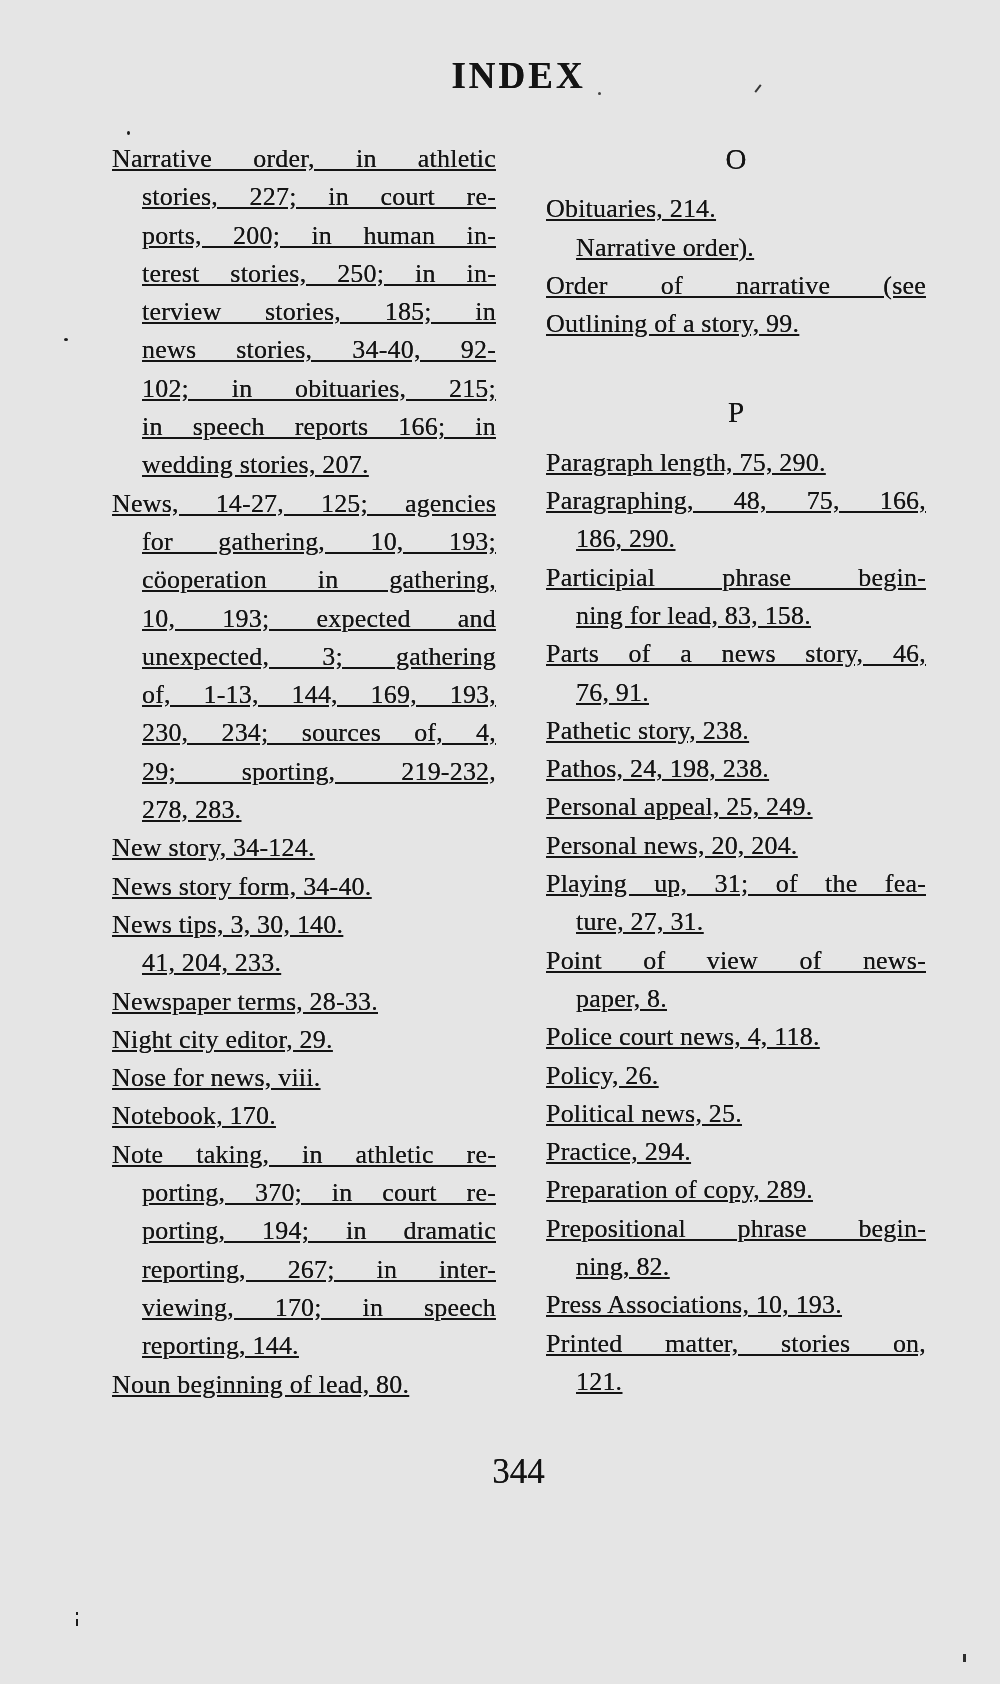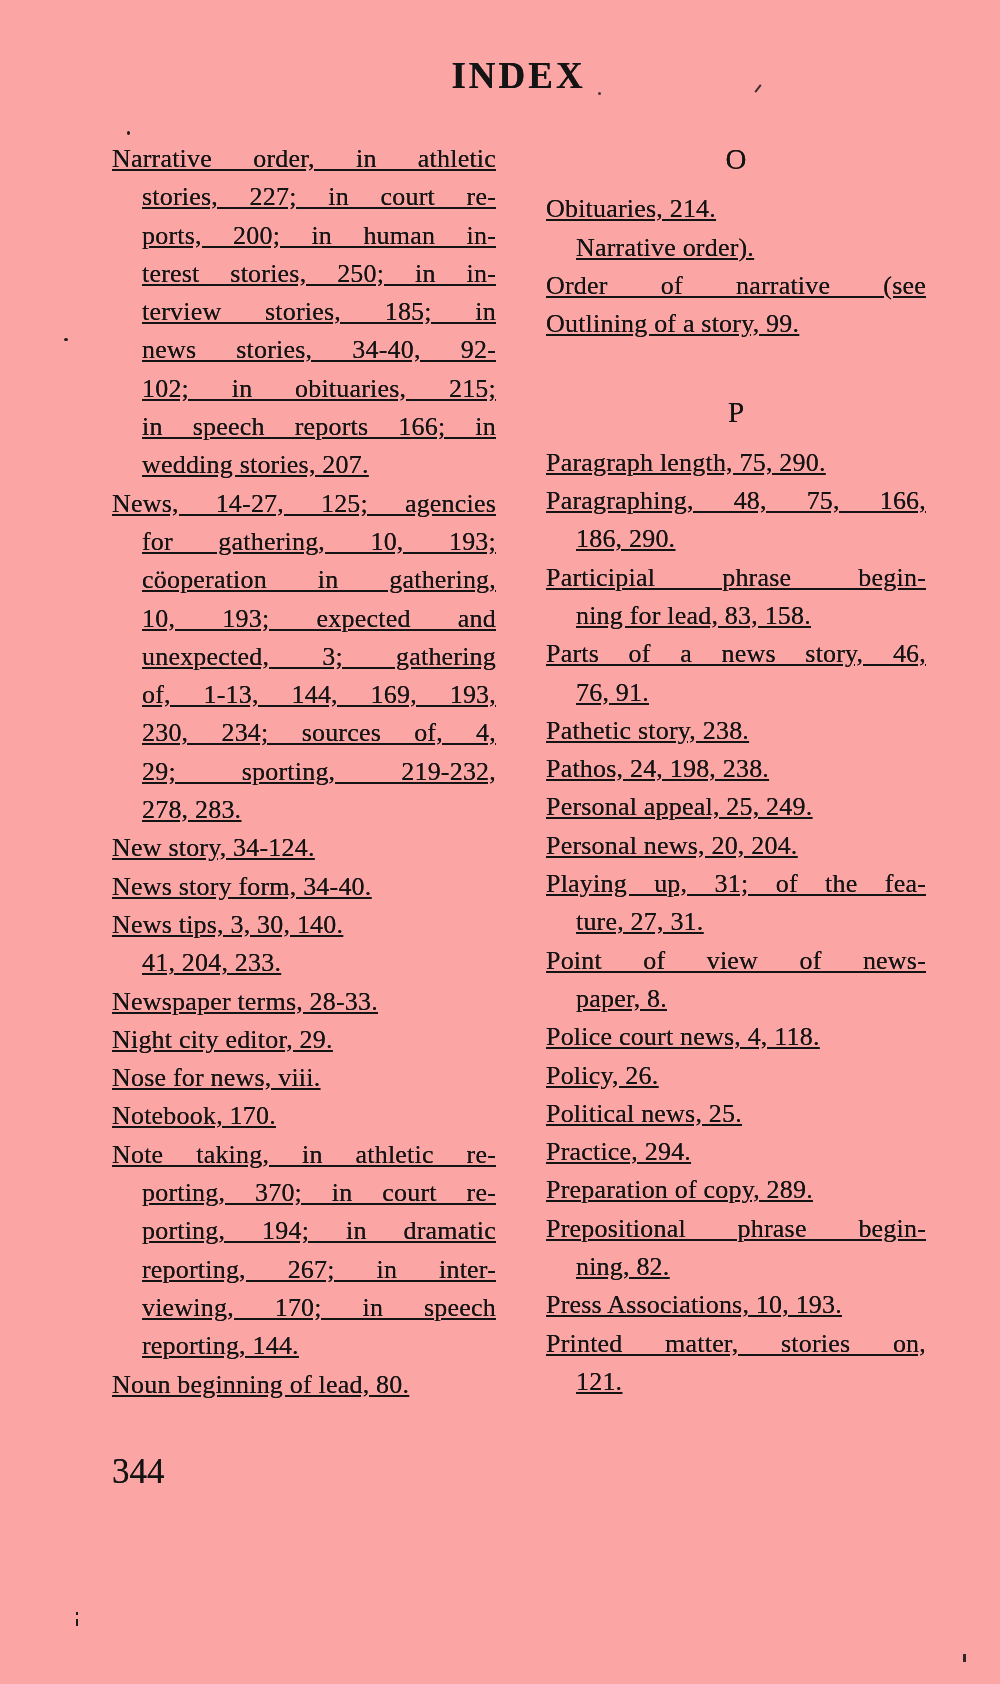--- a/index.html
+++ b/index.html
@@ -4,21 +4,21 @@
 <style>
   html, body {
     margin: 0;
     padding: 0;
     background: #ffffff;
   }
   .page {
     position: relative;
     width: 1000px;
     height: 1684px;
-    background: #fca5a5;
+    background: #e5e5e5;
     overflow: hidden;
     font-family: "Liberation Serif", "DejaVu Serif", serif;
     color: #141414;
     text-shadow: 0 0 0.4px rgba(10,10,10,0.85);
   }
   .title {
     position: absolute;
     left: 112px;
     top: 54px;
     width: 813px;
@@ -49,21 +49,21 @@
     text-align: center;
     font-size: 29px;
     margin-bottom: 12px;
   }
   .section-heading.later { margin-top: 50px; }
   .page-number {
     position: absolute;
     left: 112px;
     top: 1452px;
     width: 813px;
-    text-align: left;
+    text-align: center;
     font-size: 35px;
   }
   .speck {
     position: absolute;
     background: #1a1a1a;
   }
 </style>
 </head>
 <body>
 

